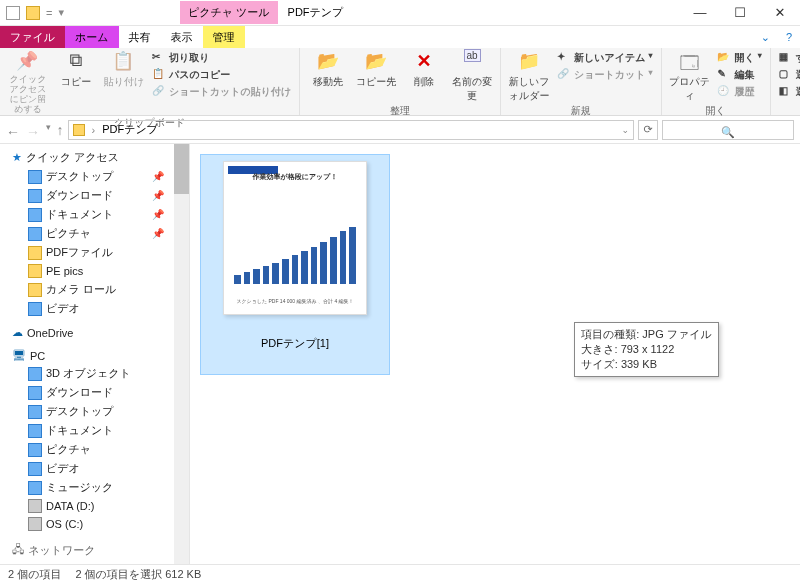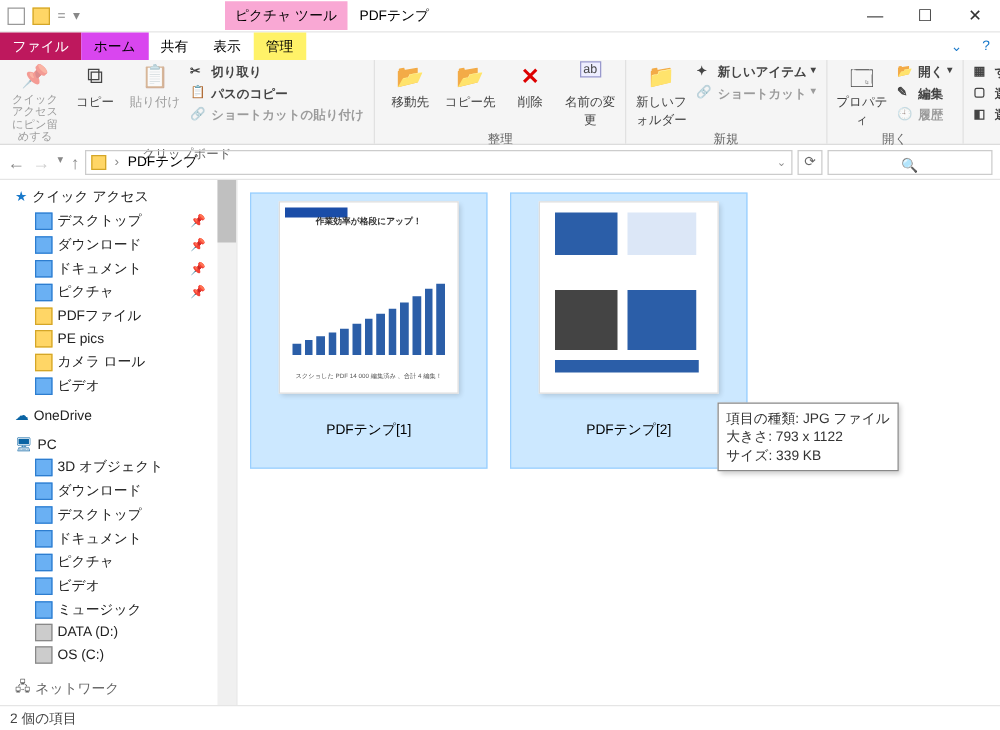--- a/index.html
+++ b/index.html
@@ -375,34 +375,25 @@
             <div style="height:62%"></div>
             <div style="height:70%"></div>
             <div style="height:78%"></div>
             <div style="height:88%"></div>
             <div style="height:95%"></div>
           </div>
         <div class="thumb1-foot">スクショした PDF 14 000 編集済み 、合計 4 編集！</div>
       </div>
       <div class="thumb-cap">PDFテンプ[1]</div>
     </div>
-    <div class="thumb-item">
-      <div class="thumb-img">
-        <div class="thumb2-block" style="top:8px;left:12px;width:50px;height:34px;"></div>
-        <div class="thumb2-block" style="top:8px;left:70px;width:55px;height:34px;background:#dce7f7"></div>
-        <div class="thumb2-block" style="top:70px;left:12px;width:50px;height:48px;background:#444"></div>
-        <div class="thumb2-block" style="top:70px;left:70px;width:55px;height:48px;"></div>
-        <div class="thumb2-block" style="top:126px;left:12px;width:115px;height:10px;background:#2b5ea8"></div>
-      </div>
-      <div class="thumb-cap">PDFテンプ[2]</div>
-    </div>
   </div>
 </div>
 
 <div class="tooltip">
   <div>項目の種類: JPG ファイル</div>
   <div>大きさ: 793 x 1122</div>
   <div>サイズ: 339 KB</div>
 </div>
 
 <div class="status">
   <span>2 個の項目</span>
+  <span>2 個の項目を選択 612 KB</span>
 </div>
 
 </body></html>

